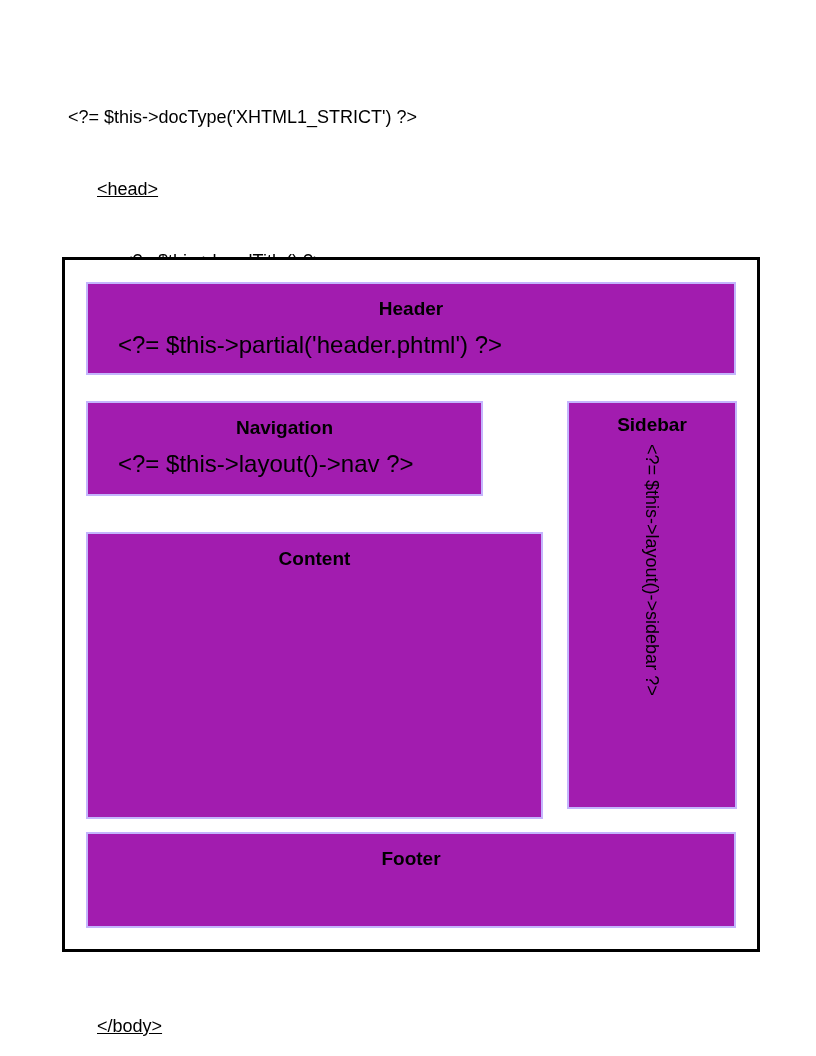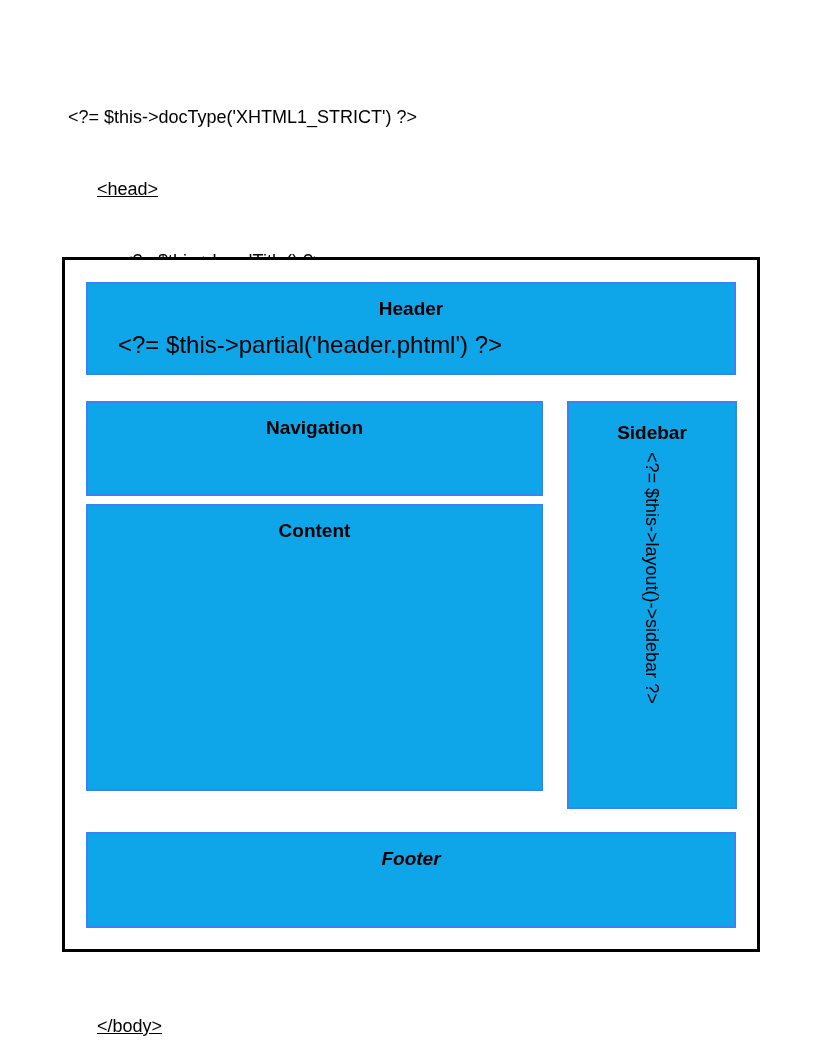--- a/index.html
+++ b/index.html
@@ -32,50 +32,50 @@
   .outer-box {
     position: absolute;
     left: 62px; top: 257px;
     width: 698px; height: 695px;
     border: 3px solid #000000;
     box-sizing: border-box;
     background: #ffffff;
   }
   .region-box {
     position: absolute;
-    border: 2px solid #3b82f6;
+    border: 2px solid #c4b5fd;
     box-sizing: border-box;
-    background: #0ea5e9;
+    background: #a21caf;
   }
   .header-box     { left: 21px;  top: 22px;  width: 650px; height: 93px;  }
-  .navigation-box { left: 21px;  top: 141px; width: 457px; height: 95px;  }
+  .navigation-box { left: 21px;  top: 141px; width: 397px; height: 95px;  }
   .sidebar-box    { left: 502px; top: 141px; width: 170px; height: 408px; }
-  .content-box    { left: 21px;  top: 244px; width: 457px; height: 287px; }
-  .footer-box     { left: 21px;  top: 572px; width: 650px; height: 96px; font-style: italic;  }
+  .content-box    { left: 21px;  top: 272px; width: 457px; height: 287px; }
+  .footer-box     { left: 21px;  top: 572px; width: 650px; height: 96px;  }
   .box-title {
     margin-top: 13px;
     text-align: center;
     font-weight: bold;
     font-size: 19px;
     line-height: 23px;
   }
   .box-code {
     margin-top: 13px;
     padding-left: 30px;
     font-size: 24px;
     line-height: 24px;
     white-space: pre;
   }
   
   .sidebar-box {
     display: flex;
     flex-direction: column;
     align-items: center;
   }
-  .sidebar-box .box-title { margin-top: 18px; }
+  .sidebar-box .box-title { margin-top: 10px; }
   .sidebar-vertical-code {
     margin-top: 8px;
     writing-mode: vertical-rl;
     text-orientation: mixed;
     font-size: 18px;
     line-height: 24px;
     white-space: pre;
   }
 </style>
 </head>
@@ -95,20 +95,21 @@
 
   <div class="outer-box">
 
     <div class="region-box header-box">
       <div class="box-title">Header</div>
       <div class="box-code">&lt;?= $this-&gt;partial('header.phtml') ?&gt;</div>
     </div>
 
     <div class="region-box navigation-box">
       <div class="box-title">Navigation</div>
+      <div class="box-code">&lt;?= $this-&gt;layout()-&gt;nav ?&gt;</div>
     </div>
 
     <div class="region-box sidebar-box">
       <div class="box-title">Sidebar</div>
       <div class="sidebar-vertical-code">&lt;?= $this-&gt;layout()-&gt;sidebar ?&gt;</div>
     </div>
 
     <div class="region-box content-box">
       <div class="box-title">Content</div>
     </div>

